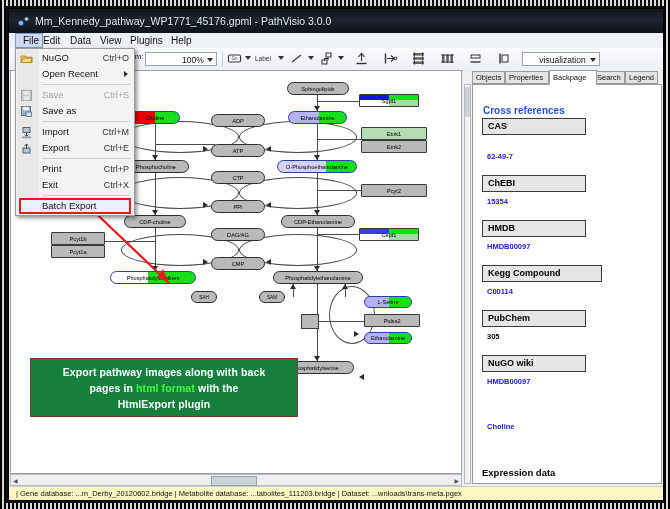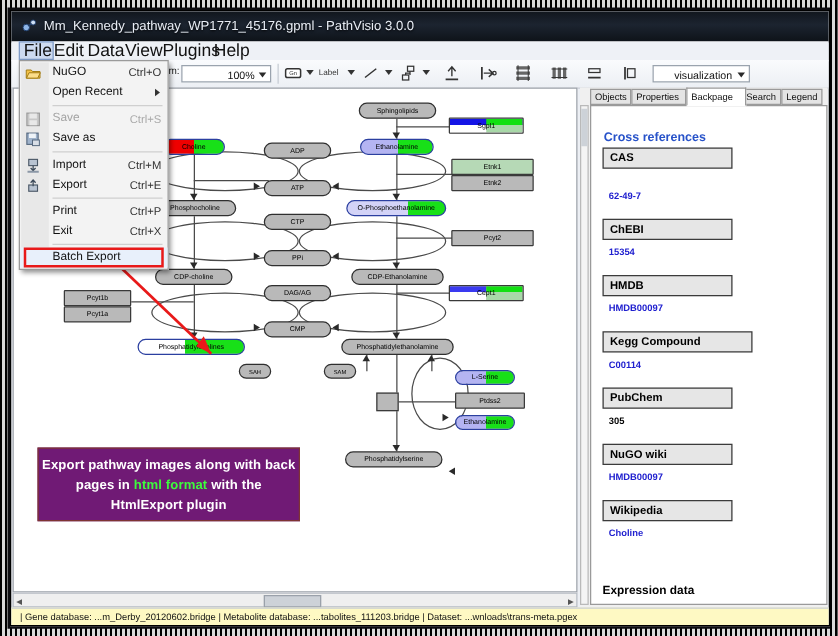--- a/index.html
+++ b/index.html
@@ -21,22 +21,22 @@
     background:linear-gradient(180deg,#11161d 0%,#1c2430 45%,#0e1319 100%);
     border-bottom:1px solid #000;}
   #titlebar .tb-icon{position:absolute;left:8px;top:5px;width:13px;height:13px;}
   #titlebar .tb-text{position:absolute;left:26px;top:4px;height:16px;
     color:#e9eef6;font-size:10.5px;line-height:16px;white-space:nowrap;
     text-shadow:0 1px 2px #000;}
 
   
   #menubar{position:absolute;left:0;top:24px;width:654px;height:15px;
     background:#eef1f6;border-bottom:1px solid #d3d8e0;}
-  .menu-item{position:absolute;top:1px;height:13px;font-size:14px;
-    line-height:13px;color:#111;padding:0 3px;cursor:default;}
+  .menu-item{position:absolute;top:1px;height:13px;font-size:10px;
+    line-height:13px;color:#111;padding:0 3px;cursor:default;text-align:right;}
   .menu-item.active{background:#cddaf0;border:1px solid #7f9bc7;
     top:0;height:13px;line-height:13px;}
 
   
   #toolbar{position:absolute;left:0;top:39px;width:654px;height:22px;
     background:linear-gradient(180deg,#fafbfd,#eceff4);
     border-bottom:1px solid #c9ced6;}
   .tb-sep{position:absolute;top:3px;width:1px;height:16px;background:#c6ccd4;}
   .zoom-lbl{position:absolute;font-size:8px;color:#222;}
   .combo{position:absolute;background:#fff;border:1px solid #9aa3ae;
@@ -104,22 +104,22 @@
     border-bottom:5px solid #2a2a2a;}
 
   .curve{position:absolute;border:1px solid #4a4a4a;border-radius:50%;
     background:transparent;}
 
   
   .handle{position:absolute;width:4px;height:4px;background:#ffe400;
     border:1px solid #5a5000;}
 
   
-  #callout{position:absolute;left:19px;top:287px;width:210px;height:59px;
-    background:#701a75;border:1px solid #7e3434;z-index:30;
+  #callout{position:absolute;left:19px;top:287px;width:268px;height:59px;
+    background:#15803d;border:1px solid #7e3434;z-index:30;
     color:#fff;font-size:10.5px;font-weight:bold;text-align:center;
     line-height:16px;padding-top:5px;box-sizing:border-box;
     letter-spacing:.1px;}
   #callout .hl{color:#3dfb3d;}
   #redarrow{position:absolute;z-index:29;}
 
   
   #hscroll{position:absolute;left:1px;top:465px;width:452px;height:12px;
     background:#efefef;border:1px solid #b6bcc4;box-sizing:border-box;}
   #hscroll .thumb{position:absolute;left:200px;top:1px;width:44px;height:8px;
@@ -497,21 +497,20 @@
 
         <div class="xsec" style="top:180px;width:120px;">Kegg Compound</div>
         <div class="xval" style="top:202px;">C00114</div>
 
         <div class="xsec" style="top:225px;">PubChem</div>
         <div class="xval plain" style="top:247px;">305</div>
 
         <div class="xsec" style="top:270px;">NuGO wiki</div>
         <div class="xval" style="top:292px;">HMDB00097</div>
 
-        <div class="xsec" style="top:315px;">Wikipedia</div>
         <div class="xval" style="top:337px;">Choline</div>
 
         <div id="expdata">Expression data</div>
       </div>
     </div>
 
     <div id="statusbar">
       <span id="statustext">| Gene database: ...m_Derby_20120602.bridge | Metabolite database: ...tabolites_111203.bridge | Dataset: ...wnloads\trans-meta.pgex</span>
     </div>
 

